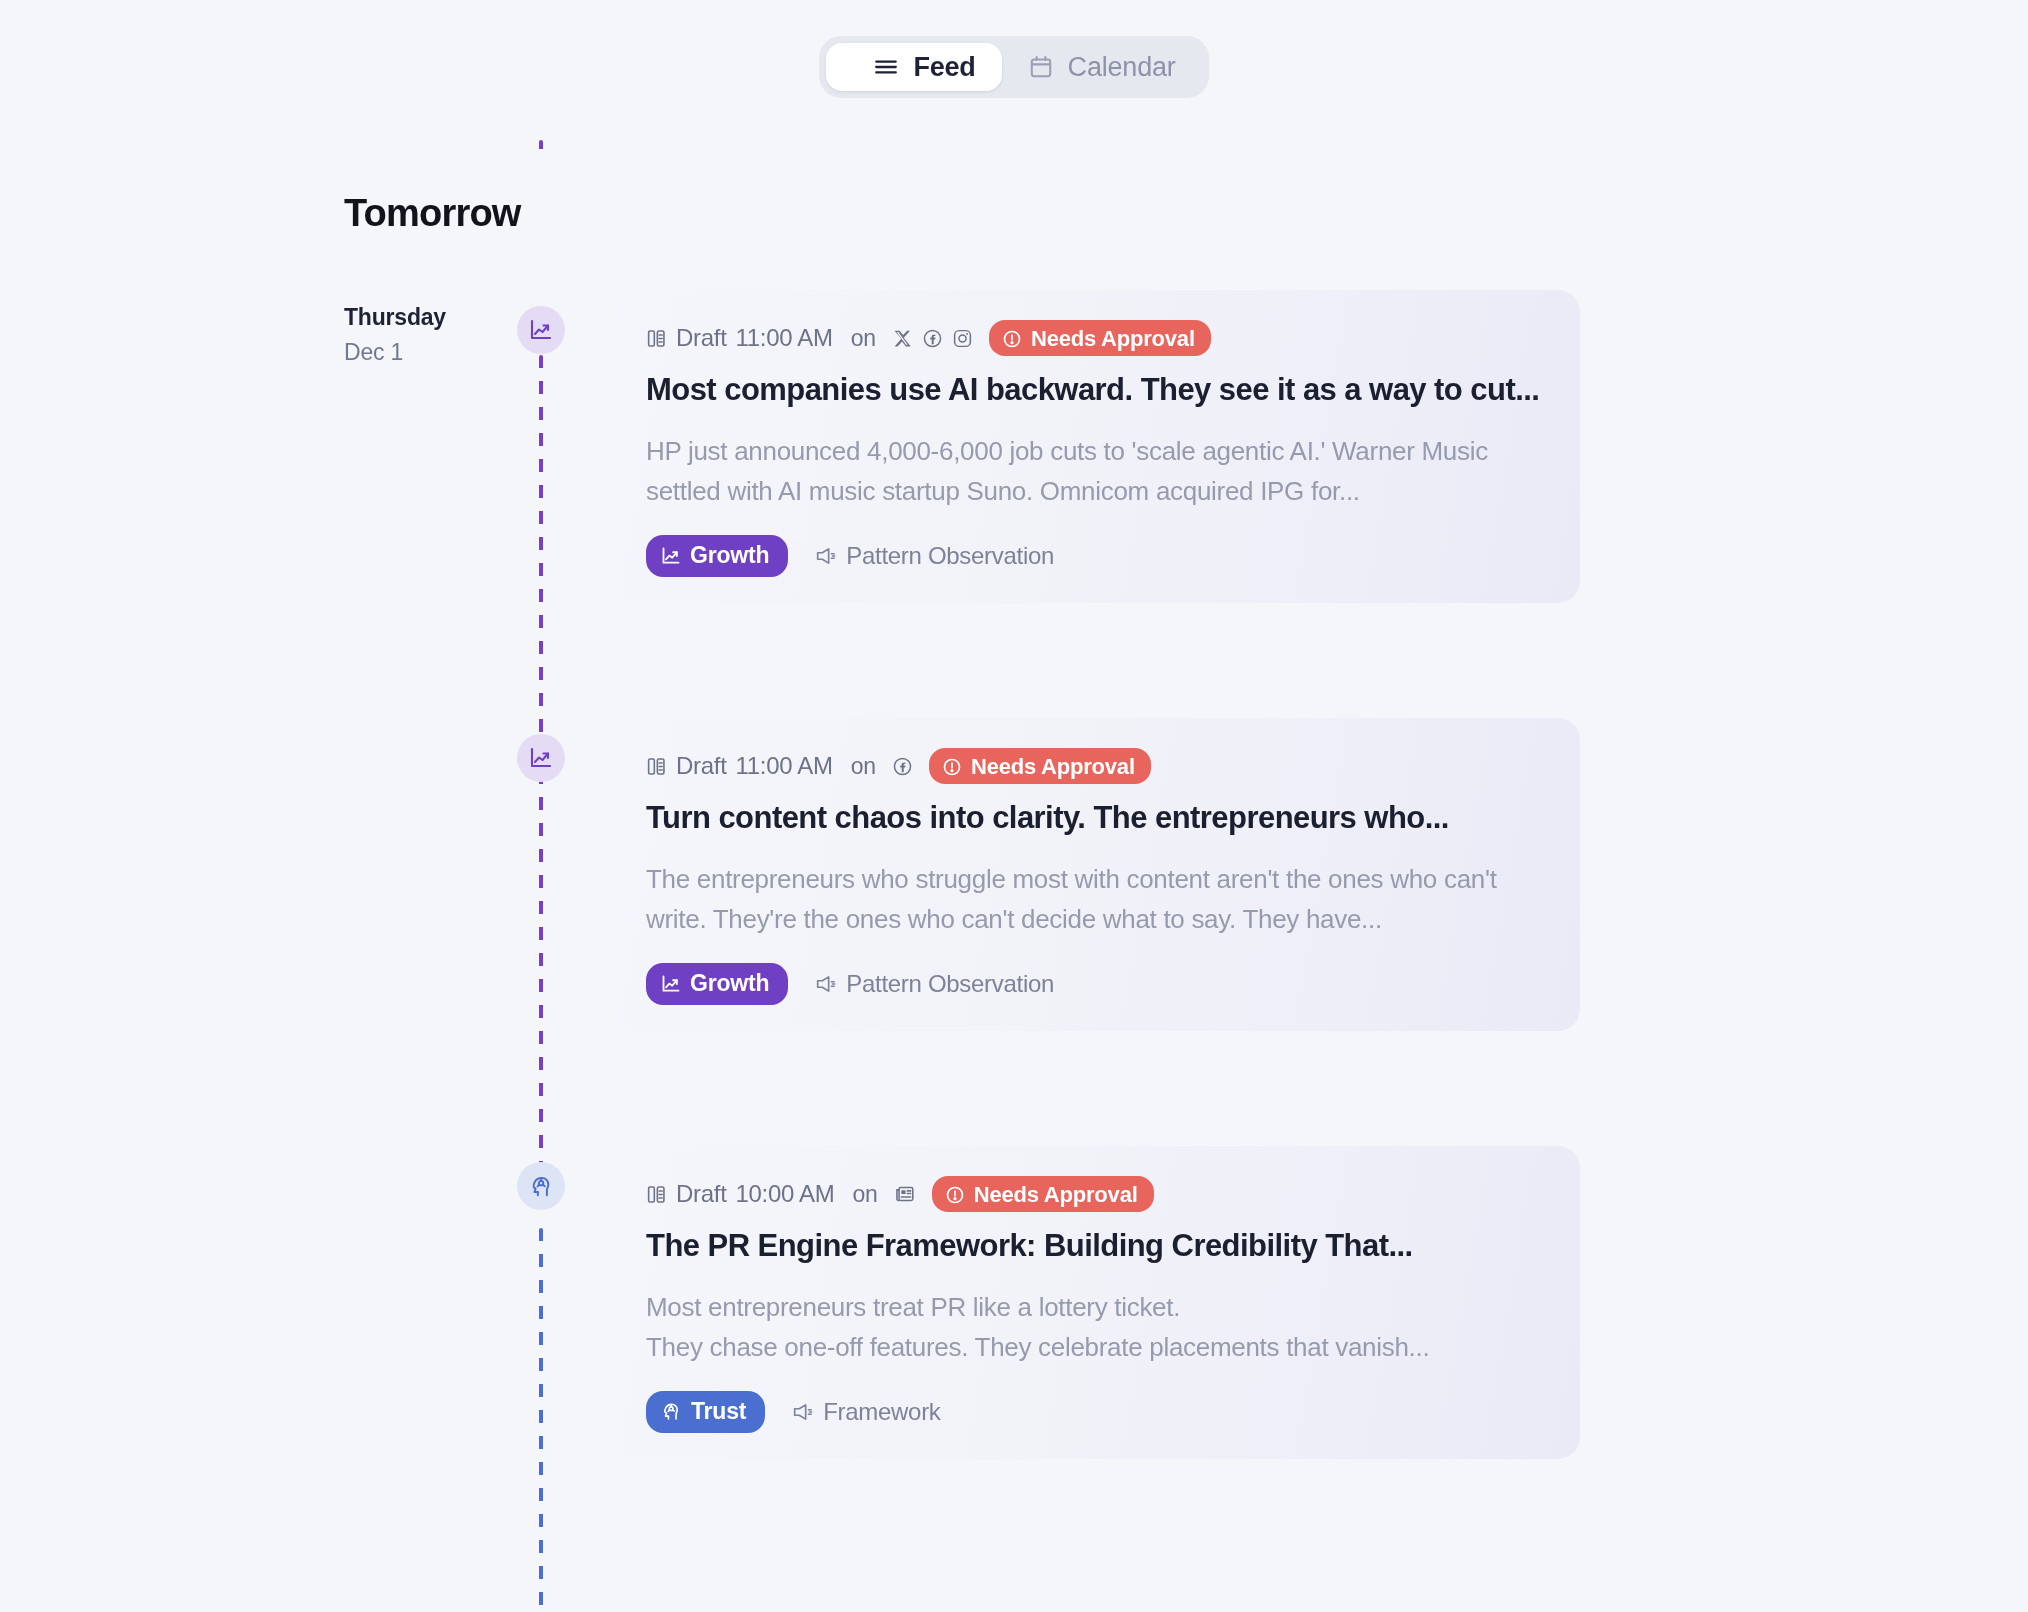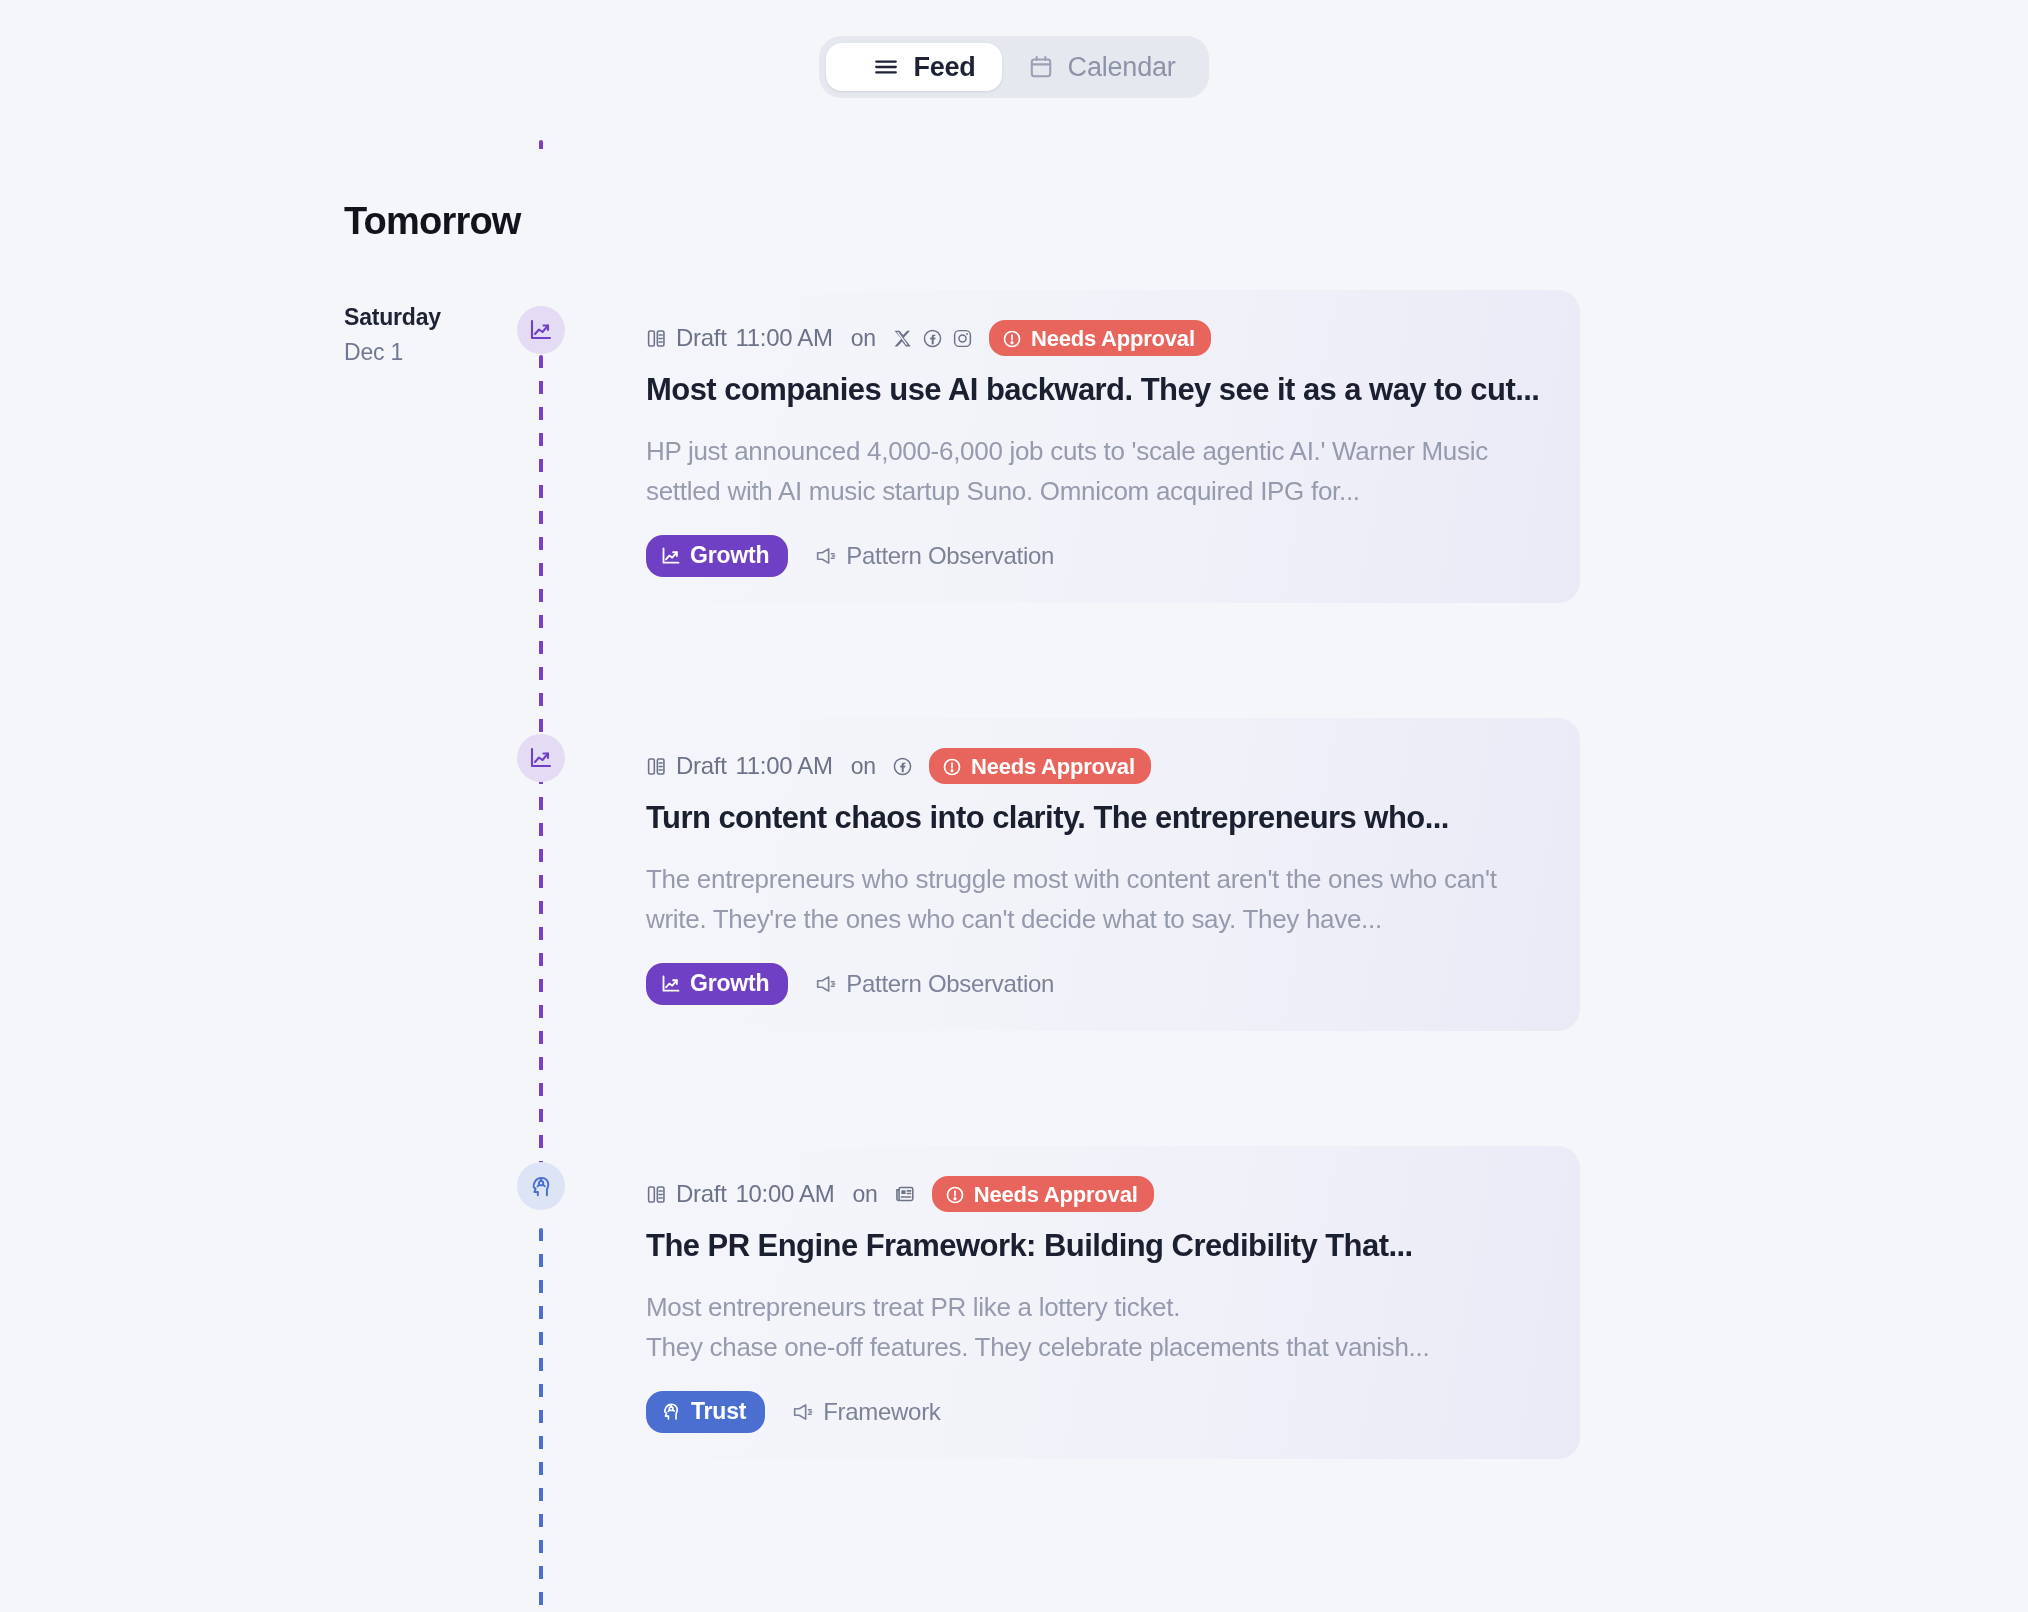--- a/index.html
+++ b/index.html
@@ -57,21 +57,21 @@
     padding-left: 47px;
   }
   .tog-btn.inactive { color: #8d93a8; text-align: center; }
 
   .icn { display: inline-flex; align-items: center; justify-content: center; }
 
   
   .section-title {
     position: absolute;
     left: 344px;
-    top: 200px;
+    top: 192px;
     font-size: 38px;
     font-weight: bold;
     color: #12141c;
     letter-spacing: -0.8px;
   }
 
   
   .timeline-axis {
     position: absolute;
     left: 539px;
@@ -245,21 +245,21 @@
     </div>
   </div>
 
   <div class="timeline-axis"></div>
   <div class="dash-line dash-purple" style="top:355px;height:840px;"></div>
   <div class="dash-line dash-blue" style="top:1228px;height:380px;"></div>
 
   <div class="section-title">Tomorrow</div>
 
   <div class="date-col" style="top:300px;">
-    <div class="date-day">Saturday</div>
+    <div class="date-day">Thursday</div>
     <div class="date-num">Dec 1</div>
   </div>
 
   <div class="marker growth" style="top:306px;">
     <span class="icn">
       <svg width="24" height="24" viewBox="0 0 24 24" fill="none" stroke="#7040c4" stroke-width="2.1" stroke-linecap="round" stroke-linejoin="round">
         <polyline points="3,3 3,20 21,20"></polyline>
         <polyline points="6,16 10,11.5 13.5,14 19,7.5"></polyline>
         <polyline points="14.5,7.5 19,7.5 19,12"></polyline>
       </svg>

